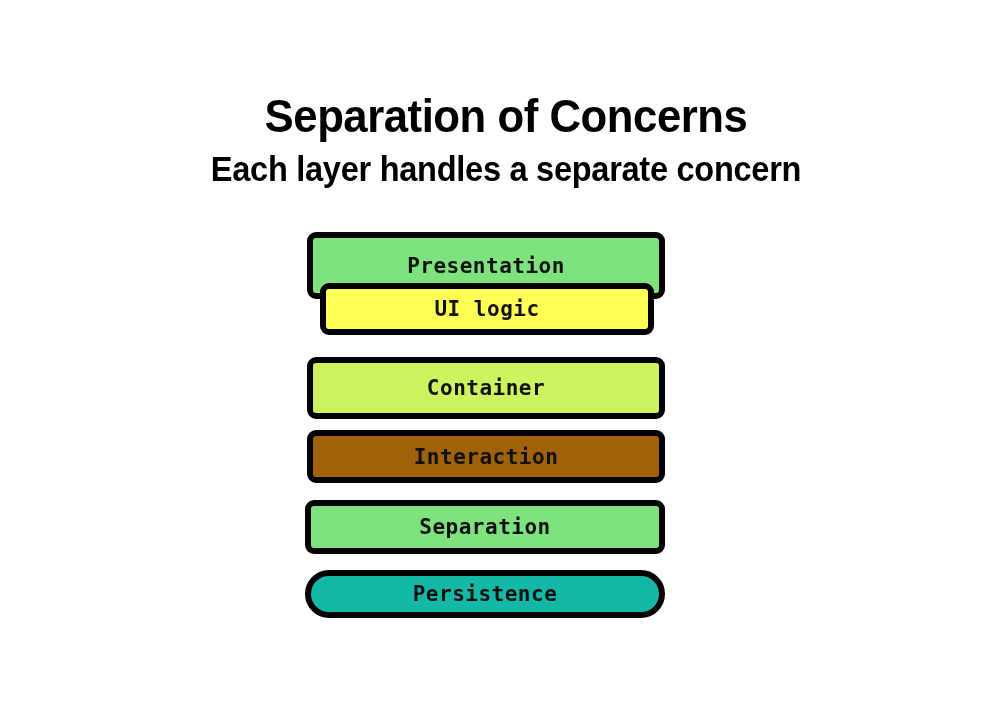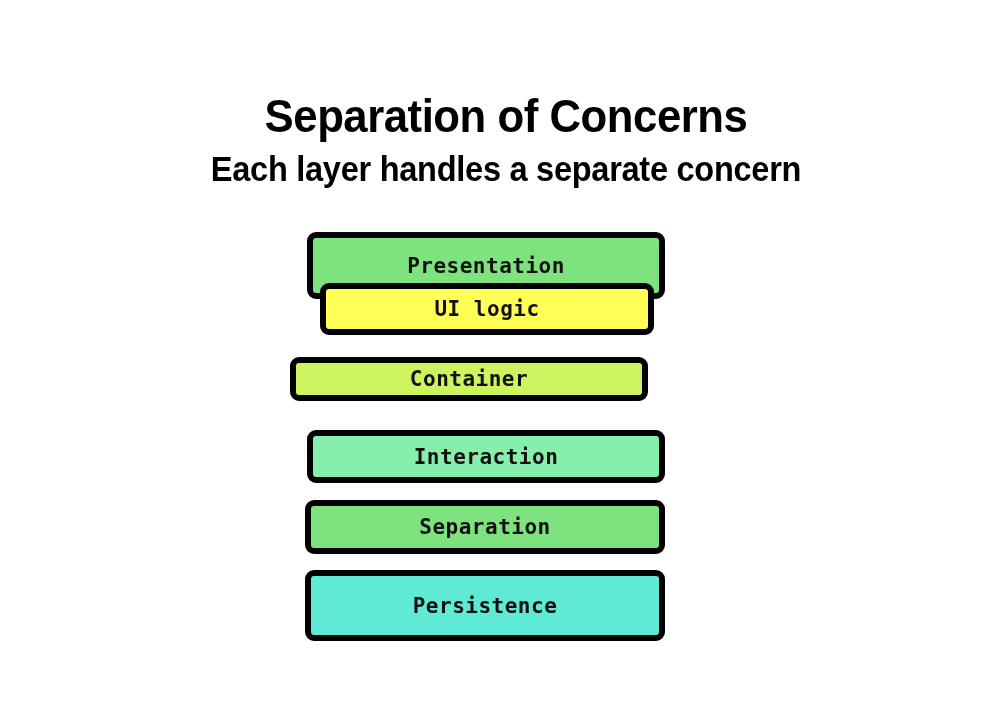--- a/index.html
+++ b/index.html
@@ -95,30 +95,30 @@
   <div id="stack">
 
     <div class="layer-box" style="left: 307px; top: 232px; width: 358px; height: 67px; background: rgb(126, 227, 126); border-color: rgb(0, 0, 0); z-index: 10;">
       <span class="layer-label">Presentation</span>
     </div>
 
     <div class="layer-box" style="left: 320px; top: 283px; width: 334px; height: 52px; background: rgb(255, 255, 85); border-color: rgb(0, 0, 0); z-index: 11;">
       <span class="layer-label">UI logic</span>
     </div>
 
-    <div class="layer-box" style="left: 290px; top: 357px; width: 358px; height: 44px; background: rgb(205, 244, 94); border-color: rgb(0, 0, 0); z-index: 12;">
+    <div class="layer-box" style="left: 307px; top: 357px; width: 358px; height: 62px; background: rgb(205, 244, 94); border-color: rgb(0, 0, 0); z-index: 12;">
       <span class="layer-label">Container</span>
     </div>
 
-    <div class="layer-box" style="left: 307px; top: 430px; width: 358px; height: 53px; background: #86efac; border-color: rgb(0, 0, 0); z-index: 13;">
+    <div class="layer-box" style="left: 307px; top: 430px; width: 358px; height: 53px; background: #a16207; border-color: rgb(0, 0, 0); z-index: 13;">
       <span class="layer-label">Interaction</span>
     </div>
 
     <div class="layer-box" style="left: 305px; top: 500px; width: 360px; height: 54px; background: rgb(126, 227, 126); border-color: rgb(0, 0, 0); z-index: 14;">
       <span class="layer-label">Separation</span>
     </div>
 
-    <div class="layer-box" style="left: 305px; top: 570px; width: 360px; height: 71px; background: #5eead4; border-color: rgb(0, 0, 0); z-index: 15;">
+    <div class="layer-box" style="left: 305px; top: 570px; width: 360px; height: 48px; background: #14b8a6; border-color: rgb(0, 0, 0); z-index: 15; border-radius: 24px;">
       <span class="layer-label">Persistence</span>
     </div>
 
   </div>
 </div>
 
 </body></html>

